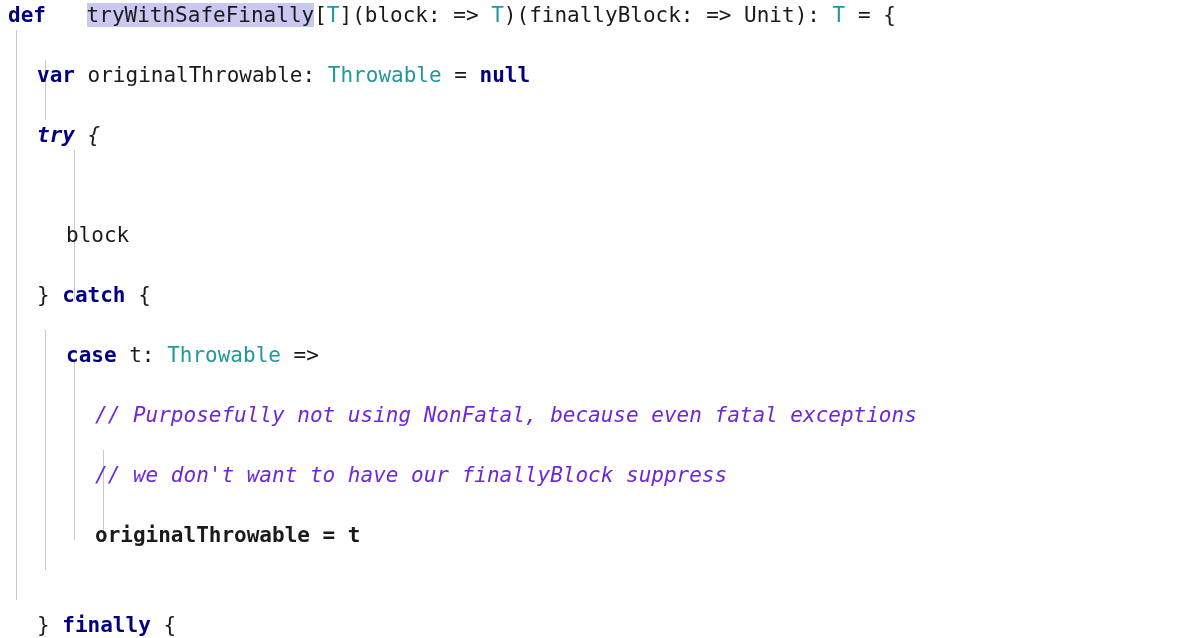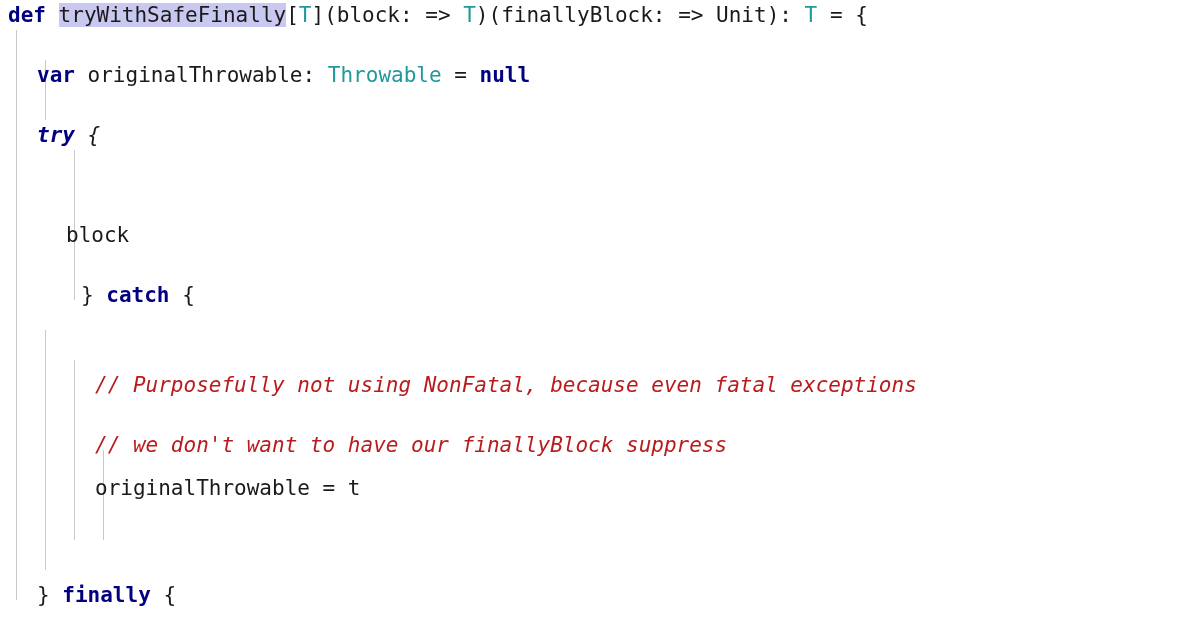--- a/index.html
+++ b/index.html
@@ -49,26 +49,27 @@
     letter-spacing: 0px;
     white-space: pre;
     padding-left: 8px;
     color: #1a1a1a;
   }
 
   
   .kw      { color: #000080; font-weight: bold; }
   .type    { color: #20999D; }
   .plain   { color: #1a1a1a; }
-  .comment { color: #b91c1c; font-style: italic; }
+  .comment { color: #6d28d9; font-style: italic; }
 
   
   .decl-hl {
     background: #C8C8F0;
     color: #1a1a1a;
+    margin-left: 28px;
   }
 </style>
 </head>
 <body>
 
 <div id="editor">
 
   <div class="guides">
       <div class="guide" style="left: 16px; top: 30px; height: 570px;"></div>
       <div class="guide" style="left: 45px; top: 60px; height: 60px;"></div>
@@ -76,20 +77,21 @@
       <div class="guide" style="left: 74px; top: 150px; height: 150px;"></div>
       <div class="guide" style="left: 74px; top: 360px; height: 180px;"></div>
       <div class="guide" style="left: 103px; top: 450px; height: 90px;"></div>
     </div>
 
   <div class="code">
       <div class="line" style="top: 0px;"><span class="kw">def</span><span class="plain"> </span><span class="decl-hl">tryWithSafeFinally</span><span class="plain">[</span><span class="type">T</span><span class="plain">](block: =&gt; </span><span class="type">T</span><span class="plain">)(finallyBlock: =&gt; Unit): </span><span class="type">T</span><span class="plain"> = {</span></div>
       <div class="line" style="top: 30px;"><span style="display: inline-block; width: 29px;"></span><span class="kw">var</span><span class="plain"> originalThrowable: </span><span class="type">Throwable</span><span class="plain"> = </span><span class="kw">null</span></div>
       <div class="line" style="top: 60px; font-style: italic;"><span style="display: inline-block; width: 29px;"></span><span class="kw">try</span><span class="plain"> {</span></div>
       <div class="line" style="top: 90px; margin-top: 40px;"><span style="display: inline-block; width: 58px;"></span><span class="plain">block</span></div>
-      <div class="line" style="top: 120px; margin-left: 44px;"><span style="display: inline-block; width: 29px;"></span><span class="plain">} </span><span class="kw">catch</span><span class="plain"> {</span></div>
+      <div class="line" style="top: 120px;"><span style="display: inline-block; width: 29px;"></span><span class="plain">} </span><span class="kw">catch</span><span class="plain"> {</span></div>
+      <div class="line" style="top: 150px;"><span style="display: inline-block; width: 58px;"></span><span class="kw">case</span><span class="plain"> t: </span><span class="type">Throwable</span><span class="plain"> =&gt;</span></div>
       <div class="line" style="top: 180px;"><span style="display: inline-block; width: 87px;"></span><span class="comment">// Purposefully not using NonFatal, because even fatal exceptions</span></div>
       <div class="line" style="top: 210px;"><span style="display: inline-block; width: 87px;"></span><span class="comment">// we don't want to have our finallyBlock suppress</span></div>
-      <div class="line" style="top: 223px;"><span style="display: inline-block; width: 87px;"></span><span class="plain">originalThrowable = t</span></div>
+      <div class="line" style="top: 240px; font-weight: bold;"><span style="display: inline-block; width: 87px;"></span><span class="plain">originalThrowable = t</span></div>
       <div class="line" style="top: 300px;"><span style="display: inline-block; width: 29px;"></span><span class="plain">} </span><span class="kw">finally</span><span class="plain"> {</span></div>
     </div>
 
 </div>
 
 </body></html>

